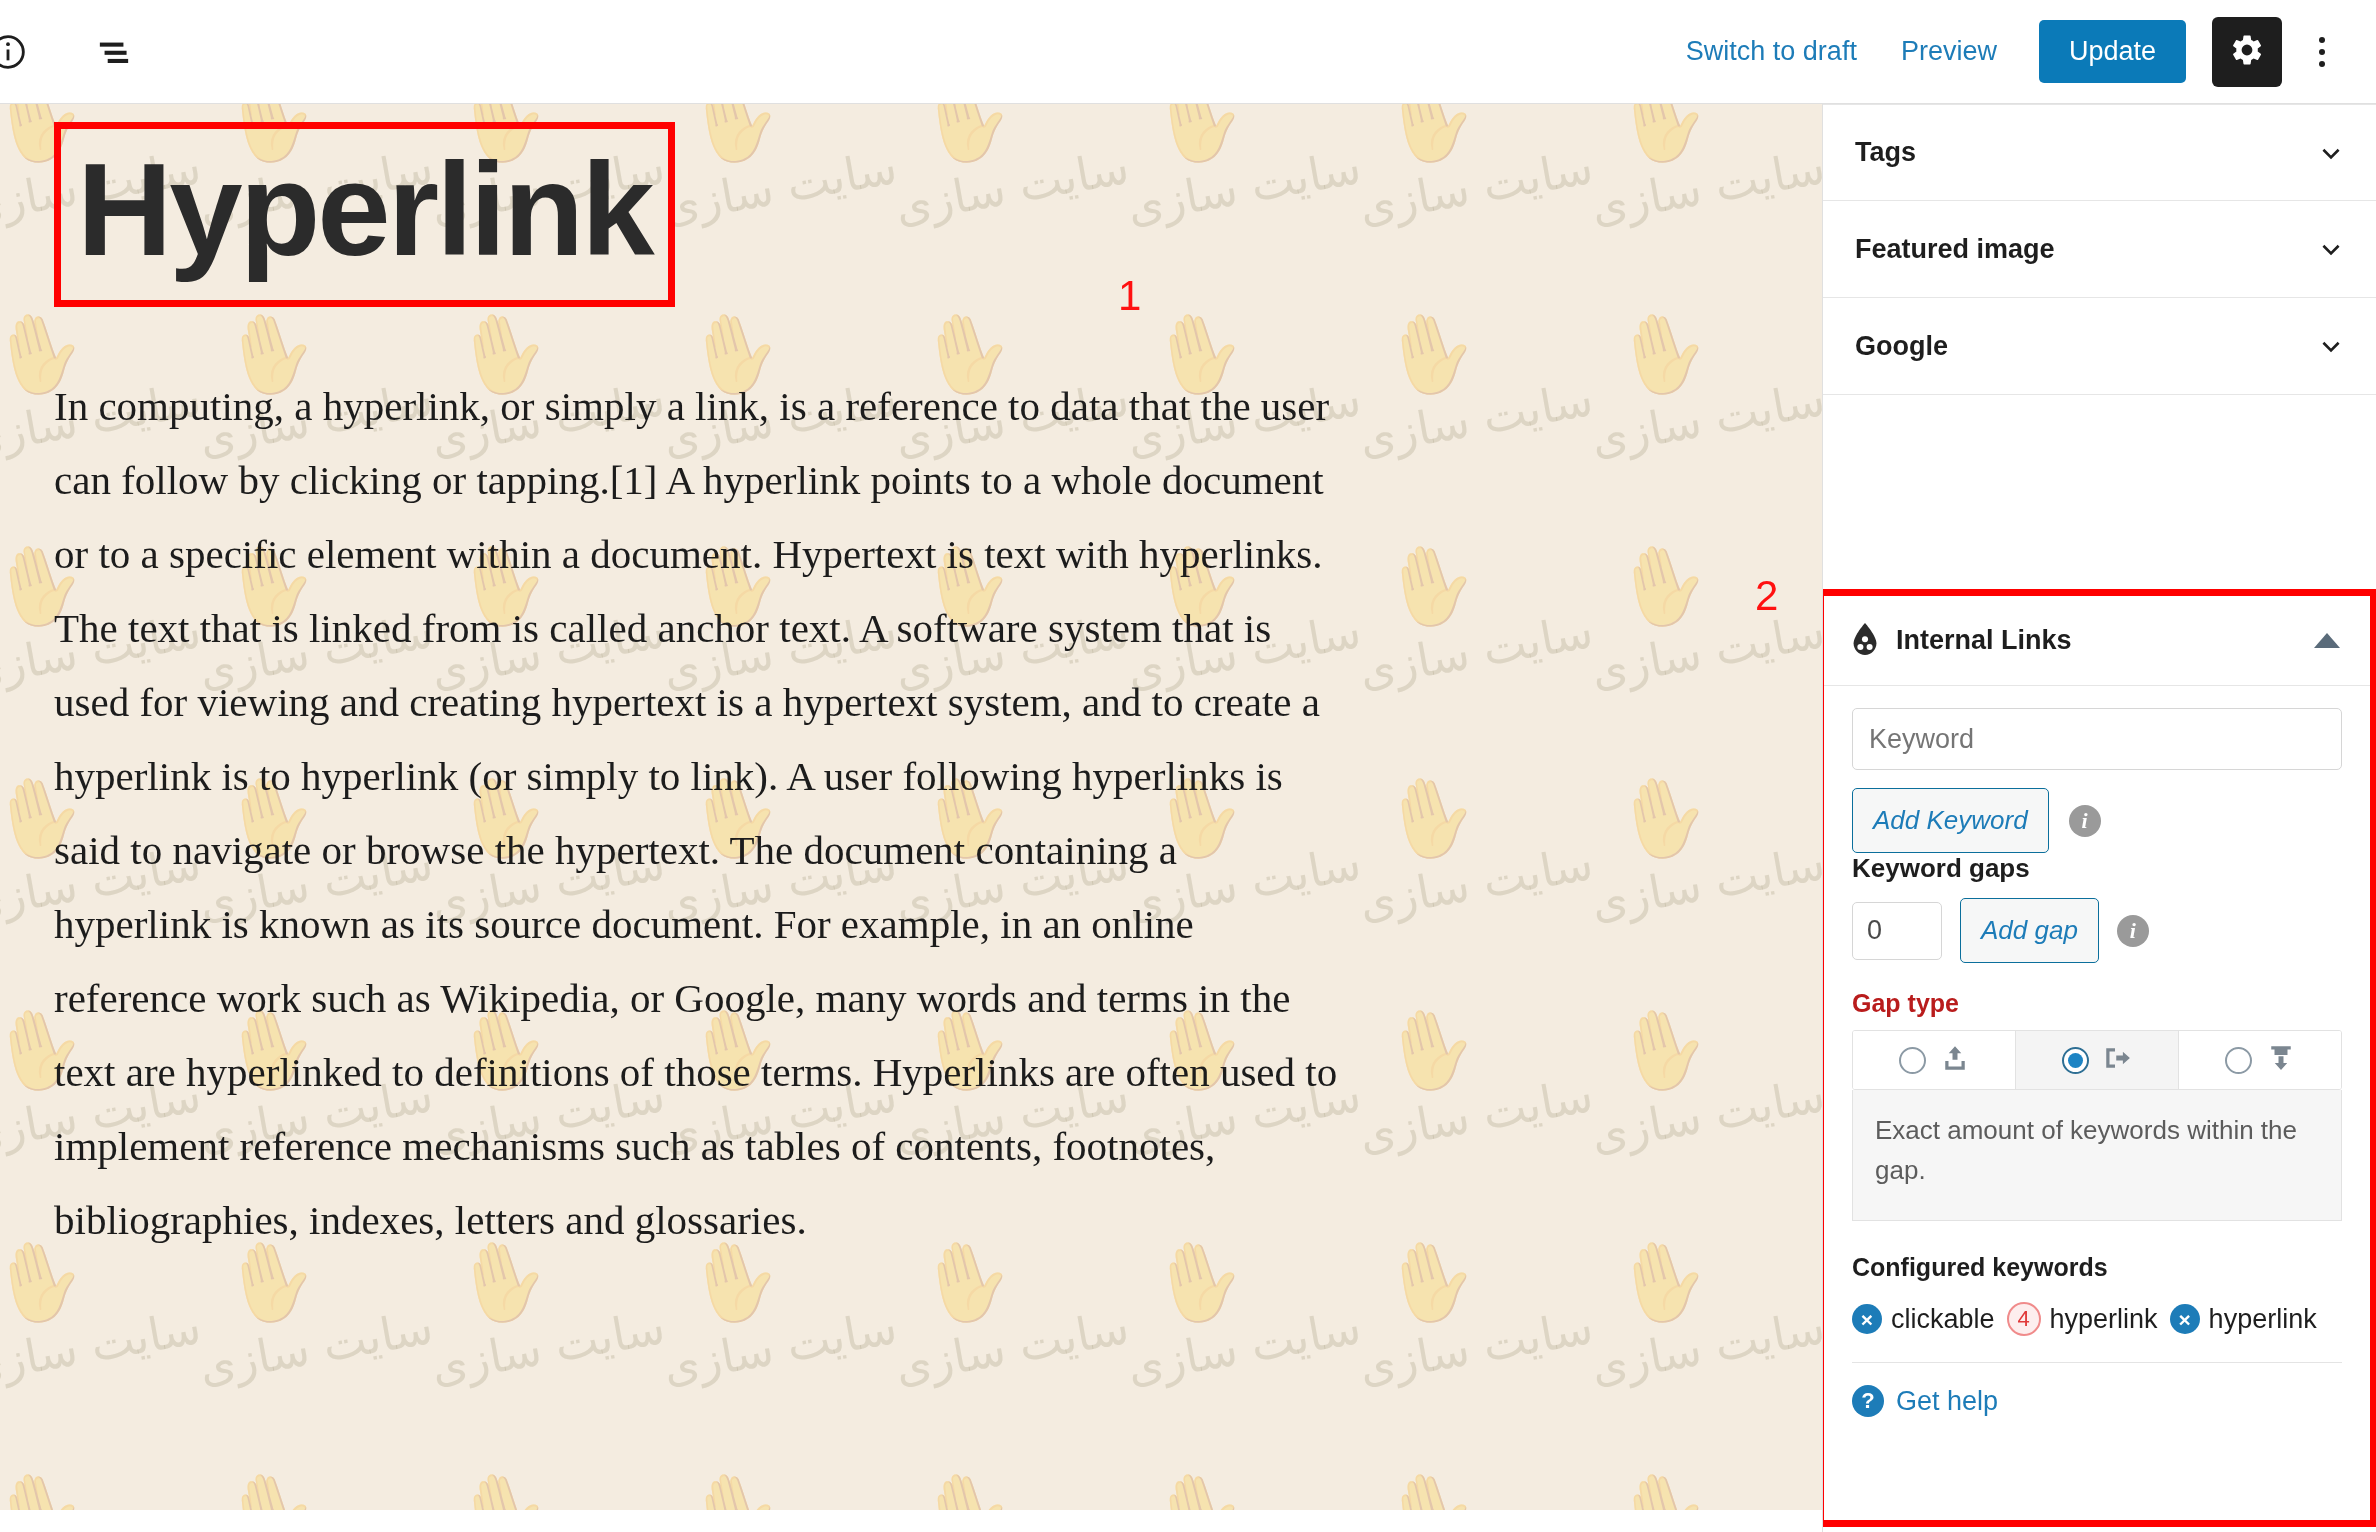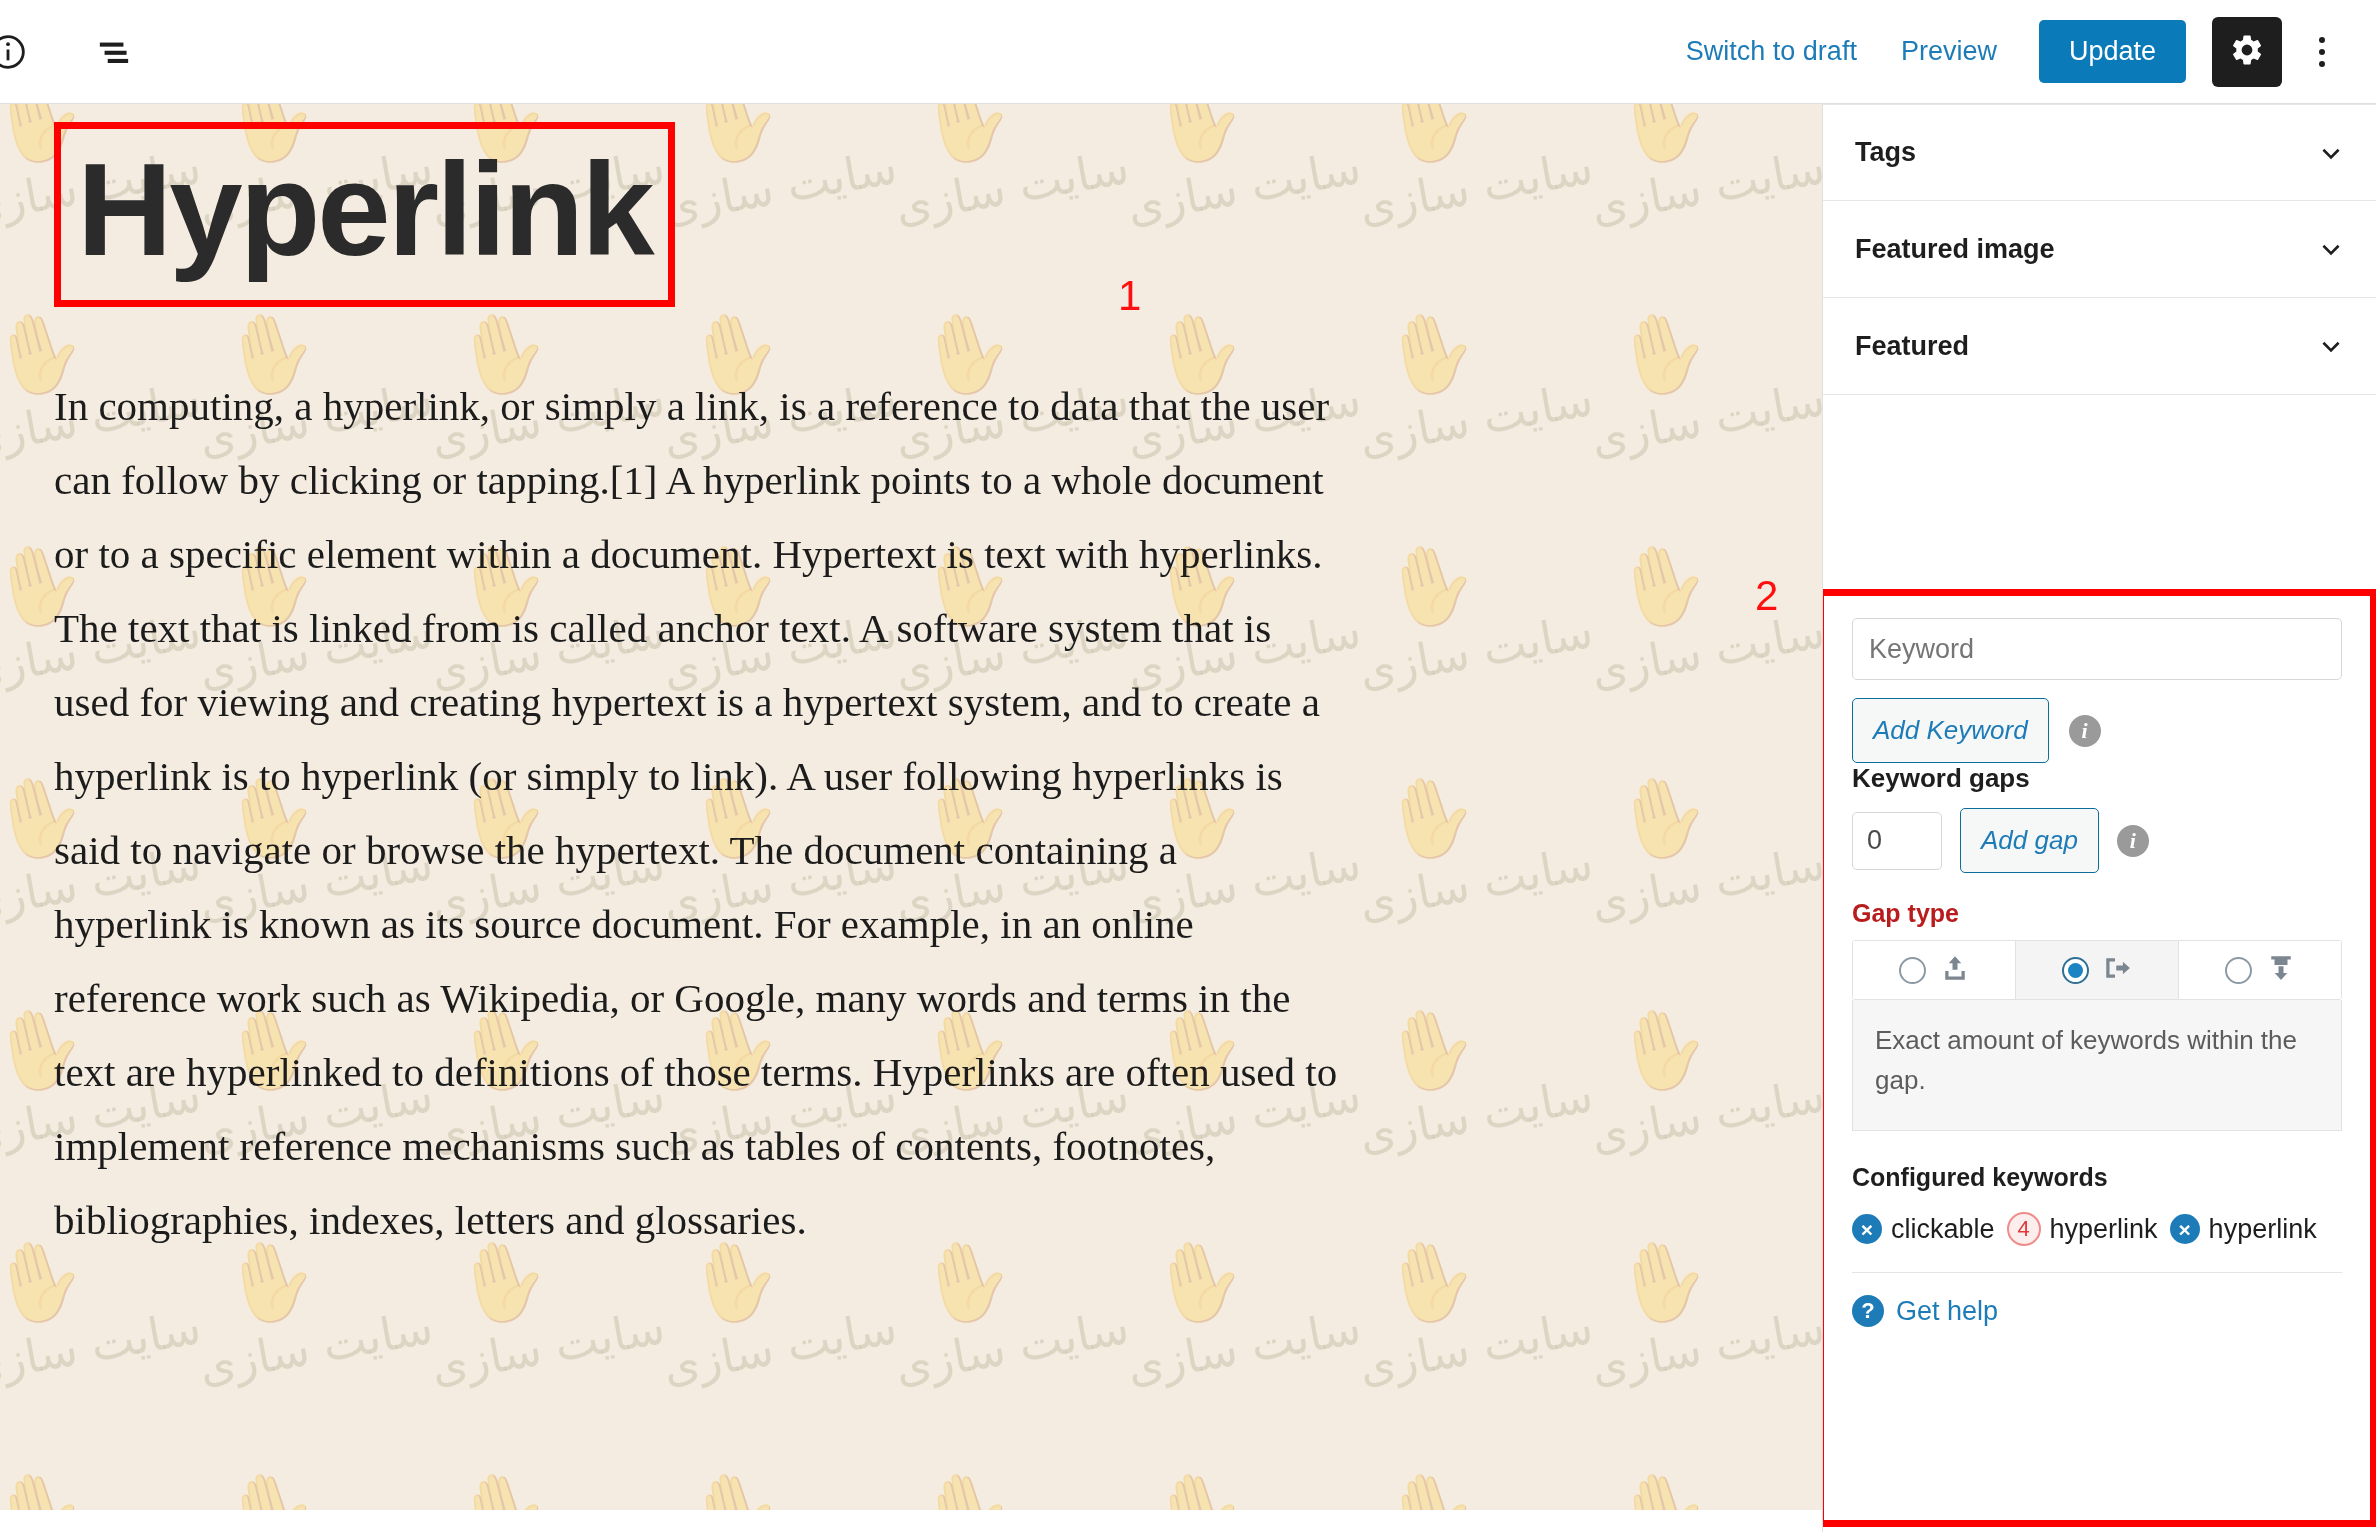--- a/index.html
+++ b/index.html
@@ -548,32 +548,46 @@
     <div class="panel-row">
       <span class="panel-label">Featured image</span>
       <span class="chev">
         <svg width="26" height="26" viewBox="0 0 24 24" fill="none" stroke="#1e1e1e" stroke-width="2.4">
           <polyline points="5,9 12,16 19,9"></polyline>
         </svg>
       </span>
     </div>
 
     <div class="panel-row">
-      <span class="panel-label">Featured</span>
+      <span class="panel-label">Google</span>
       <span class="chev">
         <svg width="26" height="26" viewBox="0 0 24 24" fill="none" stroke="#1e1e1e" stroke-width="2.4">
           <polyline points="5,9 12,16 19,9"></polyline>
         </svg>
       </span>
     </div>
 
 
 
     <div class="plugin-box">
 
+      <div class="plugin-head">
+        <div class="plugin-head-left">
+          <span>
+            <svg width="30" height="34" viewBox="0 0 24 28">
+              <path d="M12 0.8C12 0.8 2.6 11.2 2.6 17.6C2.6 23 6.8 27.2 12 27.2C17.2 27.2 21.4 23 21.4 17.6C21.4 11.2 12 0.8 12 0.8Z" fill="#2b2b2b"></path>
+              <circle cx="12" cy="14.2" r="2.5" fill="#ffffff"></circle>
+              <circle cx="8.2" cy="20.6" r="2.5" fill="#ffffff"></circle>
+              <circle cx="15.8" cy="20.6" r="2.5" fill="#ffffff"></circle>
+            </svg>
+          </span>
+          <span class="plugin-title">Internal Links</span>
+        </div>
+        <span class="caret-up"></span>
+      </div>
 
       <div class="plugin-body">
 
         <input class="kw-input" type="text" placeholder="Keyword" style="">
 
         <div class="btn-row">
           <button class="ghost-btn">Add Keyword</button>
           <span class="info-dot">i</span>
         </div>
 

